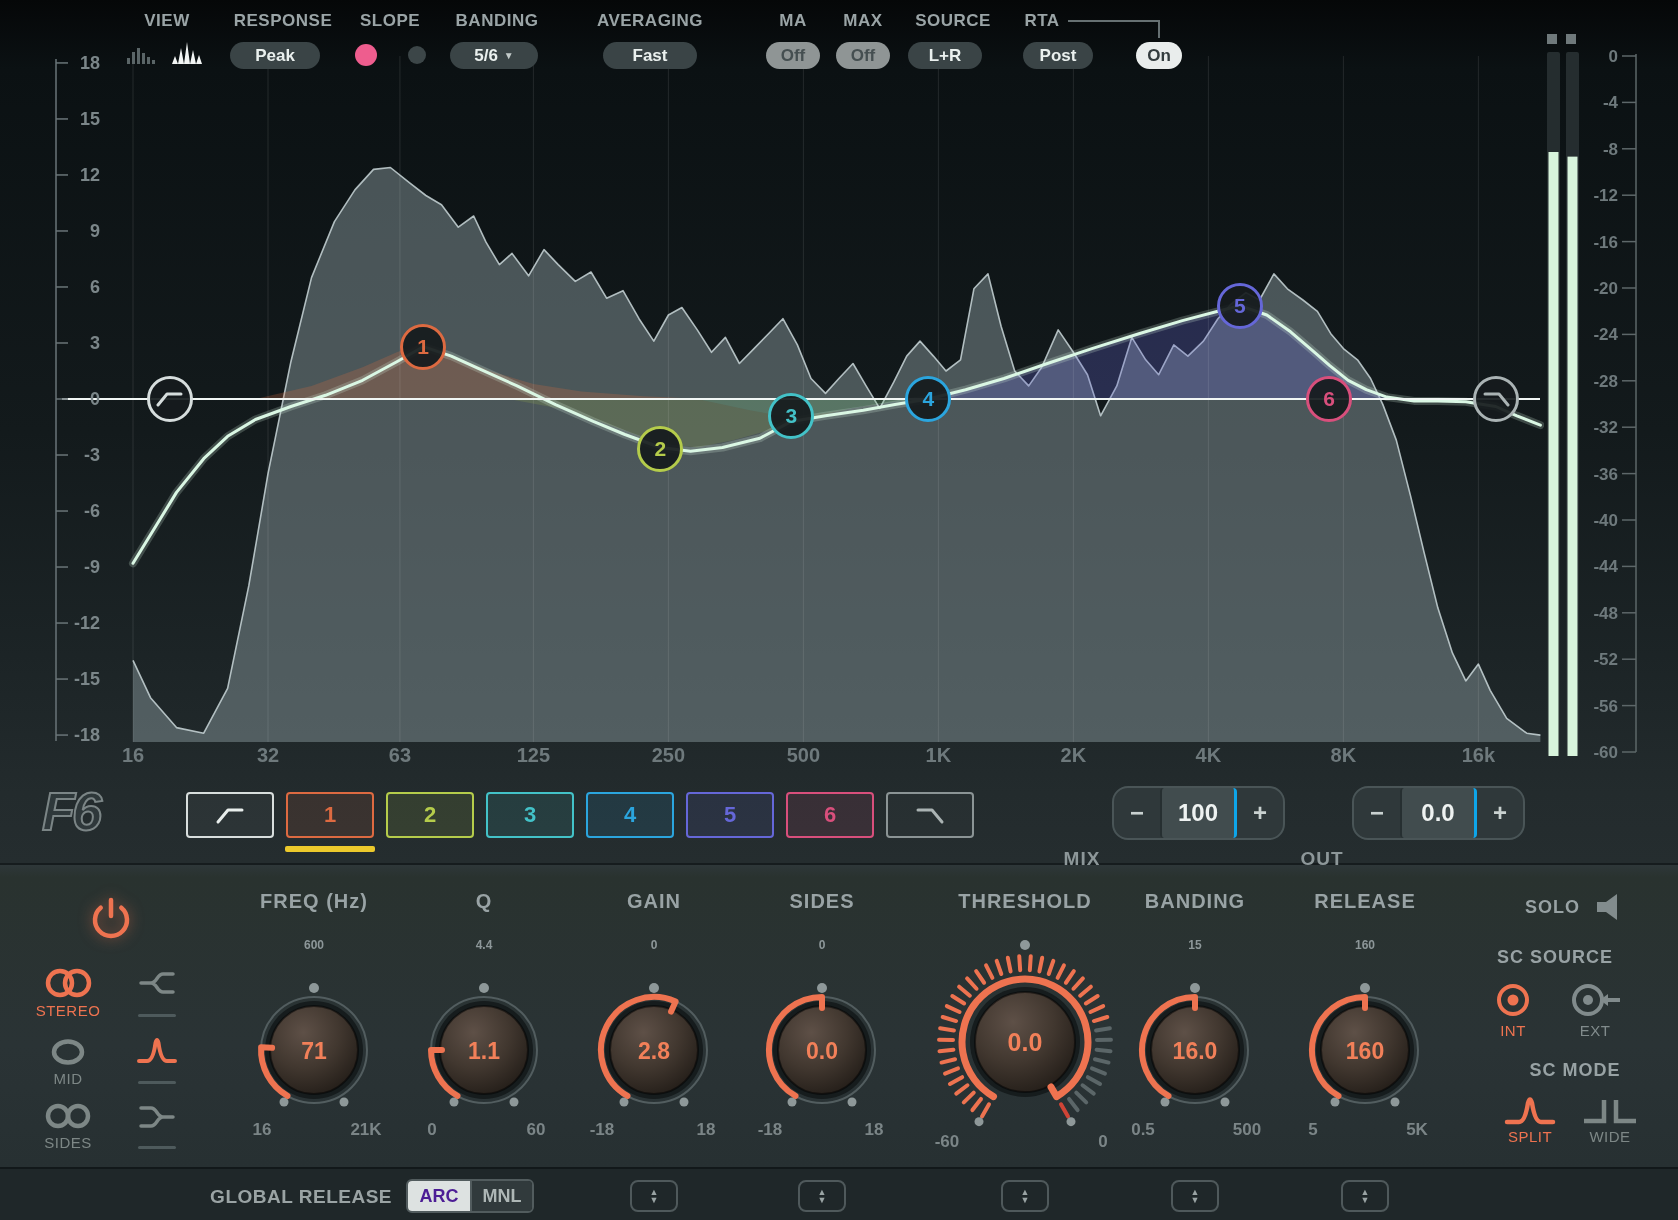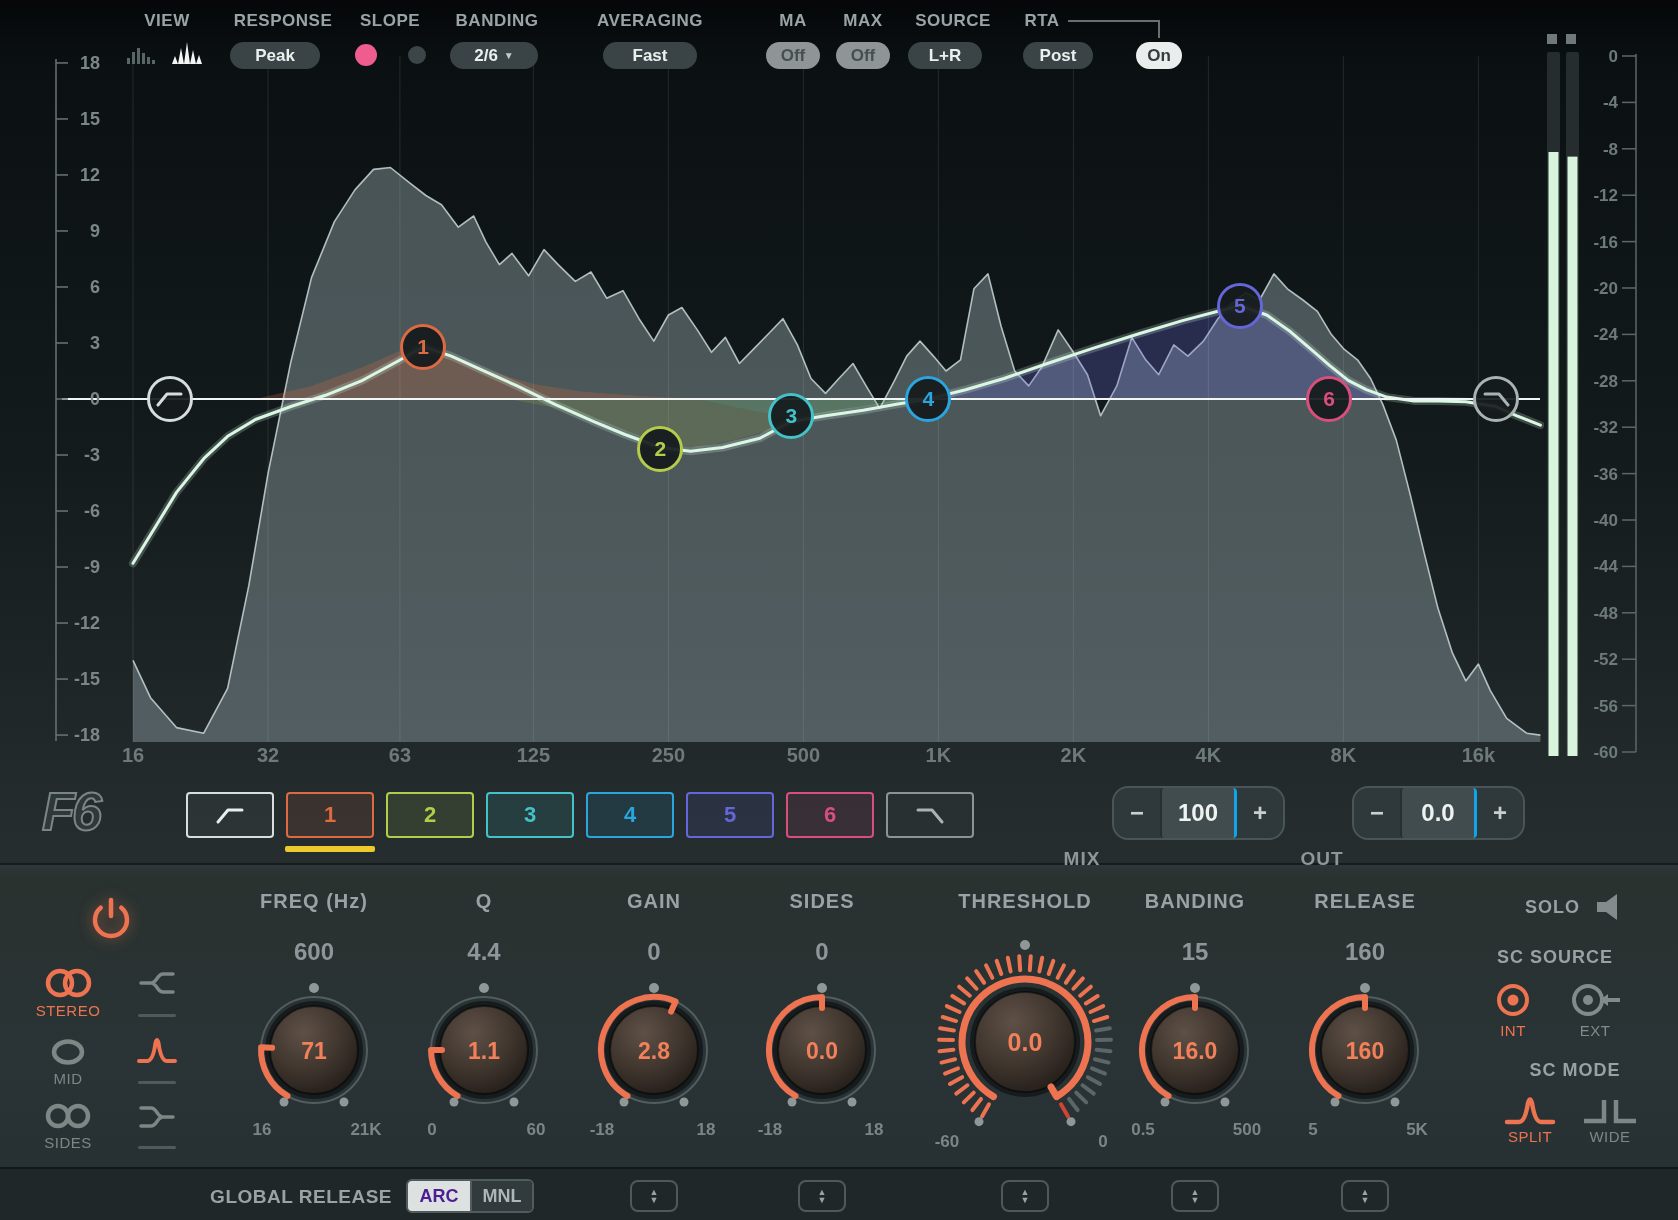--- a/index.html
+++ b/index.html
@@ -32,21 +32,21 @@
   .valpill{top:786px;height:54px;border:2px solid #4a5557;border-radius:16px;background:#2f383a;
            display:flex;overflow:hidden;box-sizing:border-box;}
   .valpill .seg{display:flex;align-items:center;justify-content:center;font-weight:bold;}
   .valpill .pm{width:46px;color:#c9d1d0;font-size:24px;}
   .valpill .vv{flex:1;background:#414c4e;border-left:2px solid #262f31;border-right:3px solid #0ea5e9;
                color:#eef2f1;font-size:24px;border-radius:4px;}
   .ctl-lab{top:800px;height:24px;color:#8d9799;font-size:19px;font-weight:bold;letter-spacing:1px;margin-top:48px;}
   
   .knob-col{width:240px;height:270px;}
   .kl{position:absolute;left:0;top:10px;width:100%;text-align:center;color:#99a3a5;font-size:20px;font-weight:bold;letter-spacing:1px;}
-  .kd{position:absolute;left:0;top:58px;width:100%;text-align:center;color:#8d9799;font-size:24px;font-weight:bold;}
+  .kd{position:absolute;left:0;top:58px;width:100%;text-align:center;color:#8d9799;font-size:12px;font-weight:bold;}
   .kmin,.kmax{position:absolute;top:240px;width:84px;text-align:center;color:#7b8587;font-size:17px;font-weight:bold;}
   
   .stepper{top:1180px;width:48px;height:32px;border:2px solid #4f595b;border-radius:8px;box-sizing:border-box;
            display:flex;flex-direction:column;align-items:center;justify-content:center;line-height:8px;color:#9aa4a4;font-size:9px;}
   .side-lab{color:#98a2a4;font-size:18px;font-weight:bold;letter-spacing:1px;text-align:center;}
   .orange{color:#ee7350;}
   .chan-lab{font-size:15px;font-weight:normal;letter-spacing:.5px;text-align:center;}
   .fdiv{left:138px;width:38px;height:3px;background:#4e5a5c;border-radius:2px;}
   #power-ic{filter:drop-shadow(0 0 7px rgba(238,115,80,.55));}
 </style>
@@ -181,21 +181,21 @@
 
 <div class="abs tl-label" style="left:223px;width:120px">RESPONSE</div>
 <div class="abs pill" style="left:230px;width:90px">Peak</div>
 
 <div class="abs tl-label" style="left:353px;width:74px">SLOPE</div>
 <div class="abs slope-dot" style="left:355px;top:44px;width:22px;height:22px;background:#ee5d8e"></div>
 <div class="abs slope-dot" style="left:408px;top:46px;width:18px;height:18px;background:#3c4648"></div>
 
 <div class="abs tl-label" style="left:442px;width:110px">BANDING</div>
 <div class="abs pill" style="left:450px;width:88px">
-  <span>2/6</span>
+  <span>5/6</span>
   <span class="caret">▼</span>
 </div>
 
 <div class="abs tl-label" style="left:585px;width:130px">AVERAGING</div>
 <div class="abs pill" style="left:603px;width:94px">Fast</div>
 
 <div class="abs tl-label" style="left:763px;width:60px">MA</div>
 <div class="abs pill gray" style="left:766px;width:54px">Off</div>
 
 <div class="abs tl-label" style="left:833px;width:60px">MAX</div>

